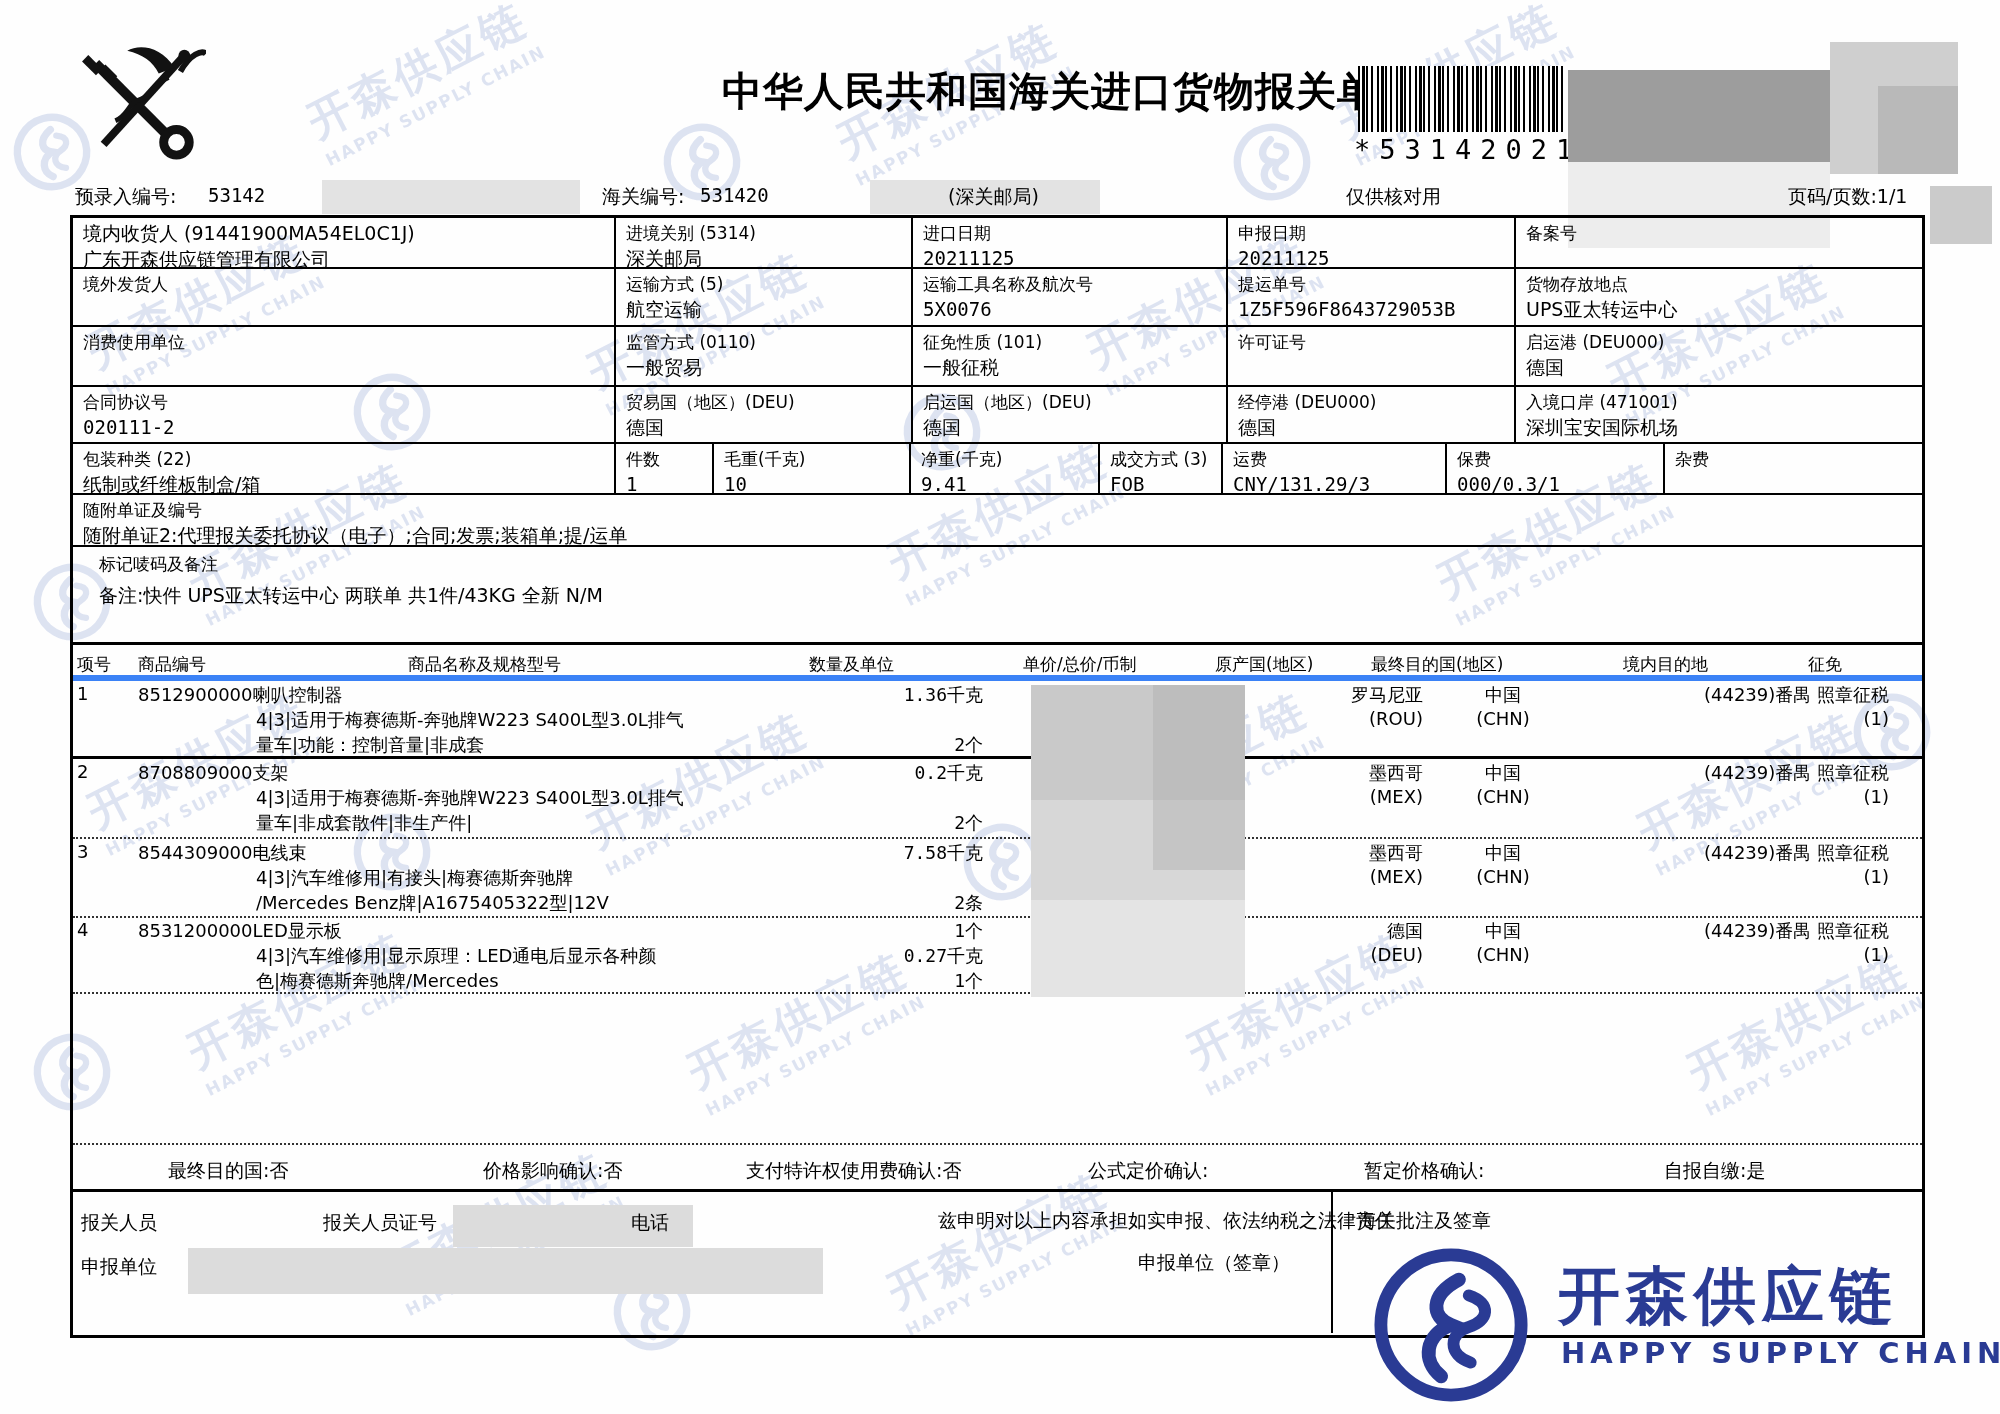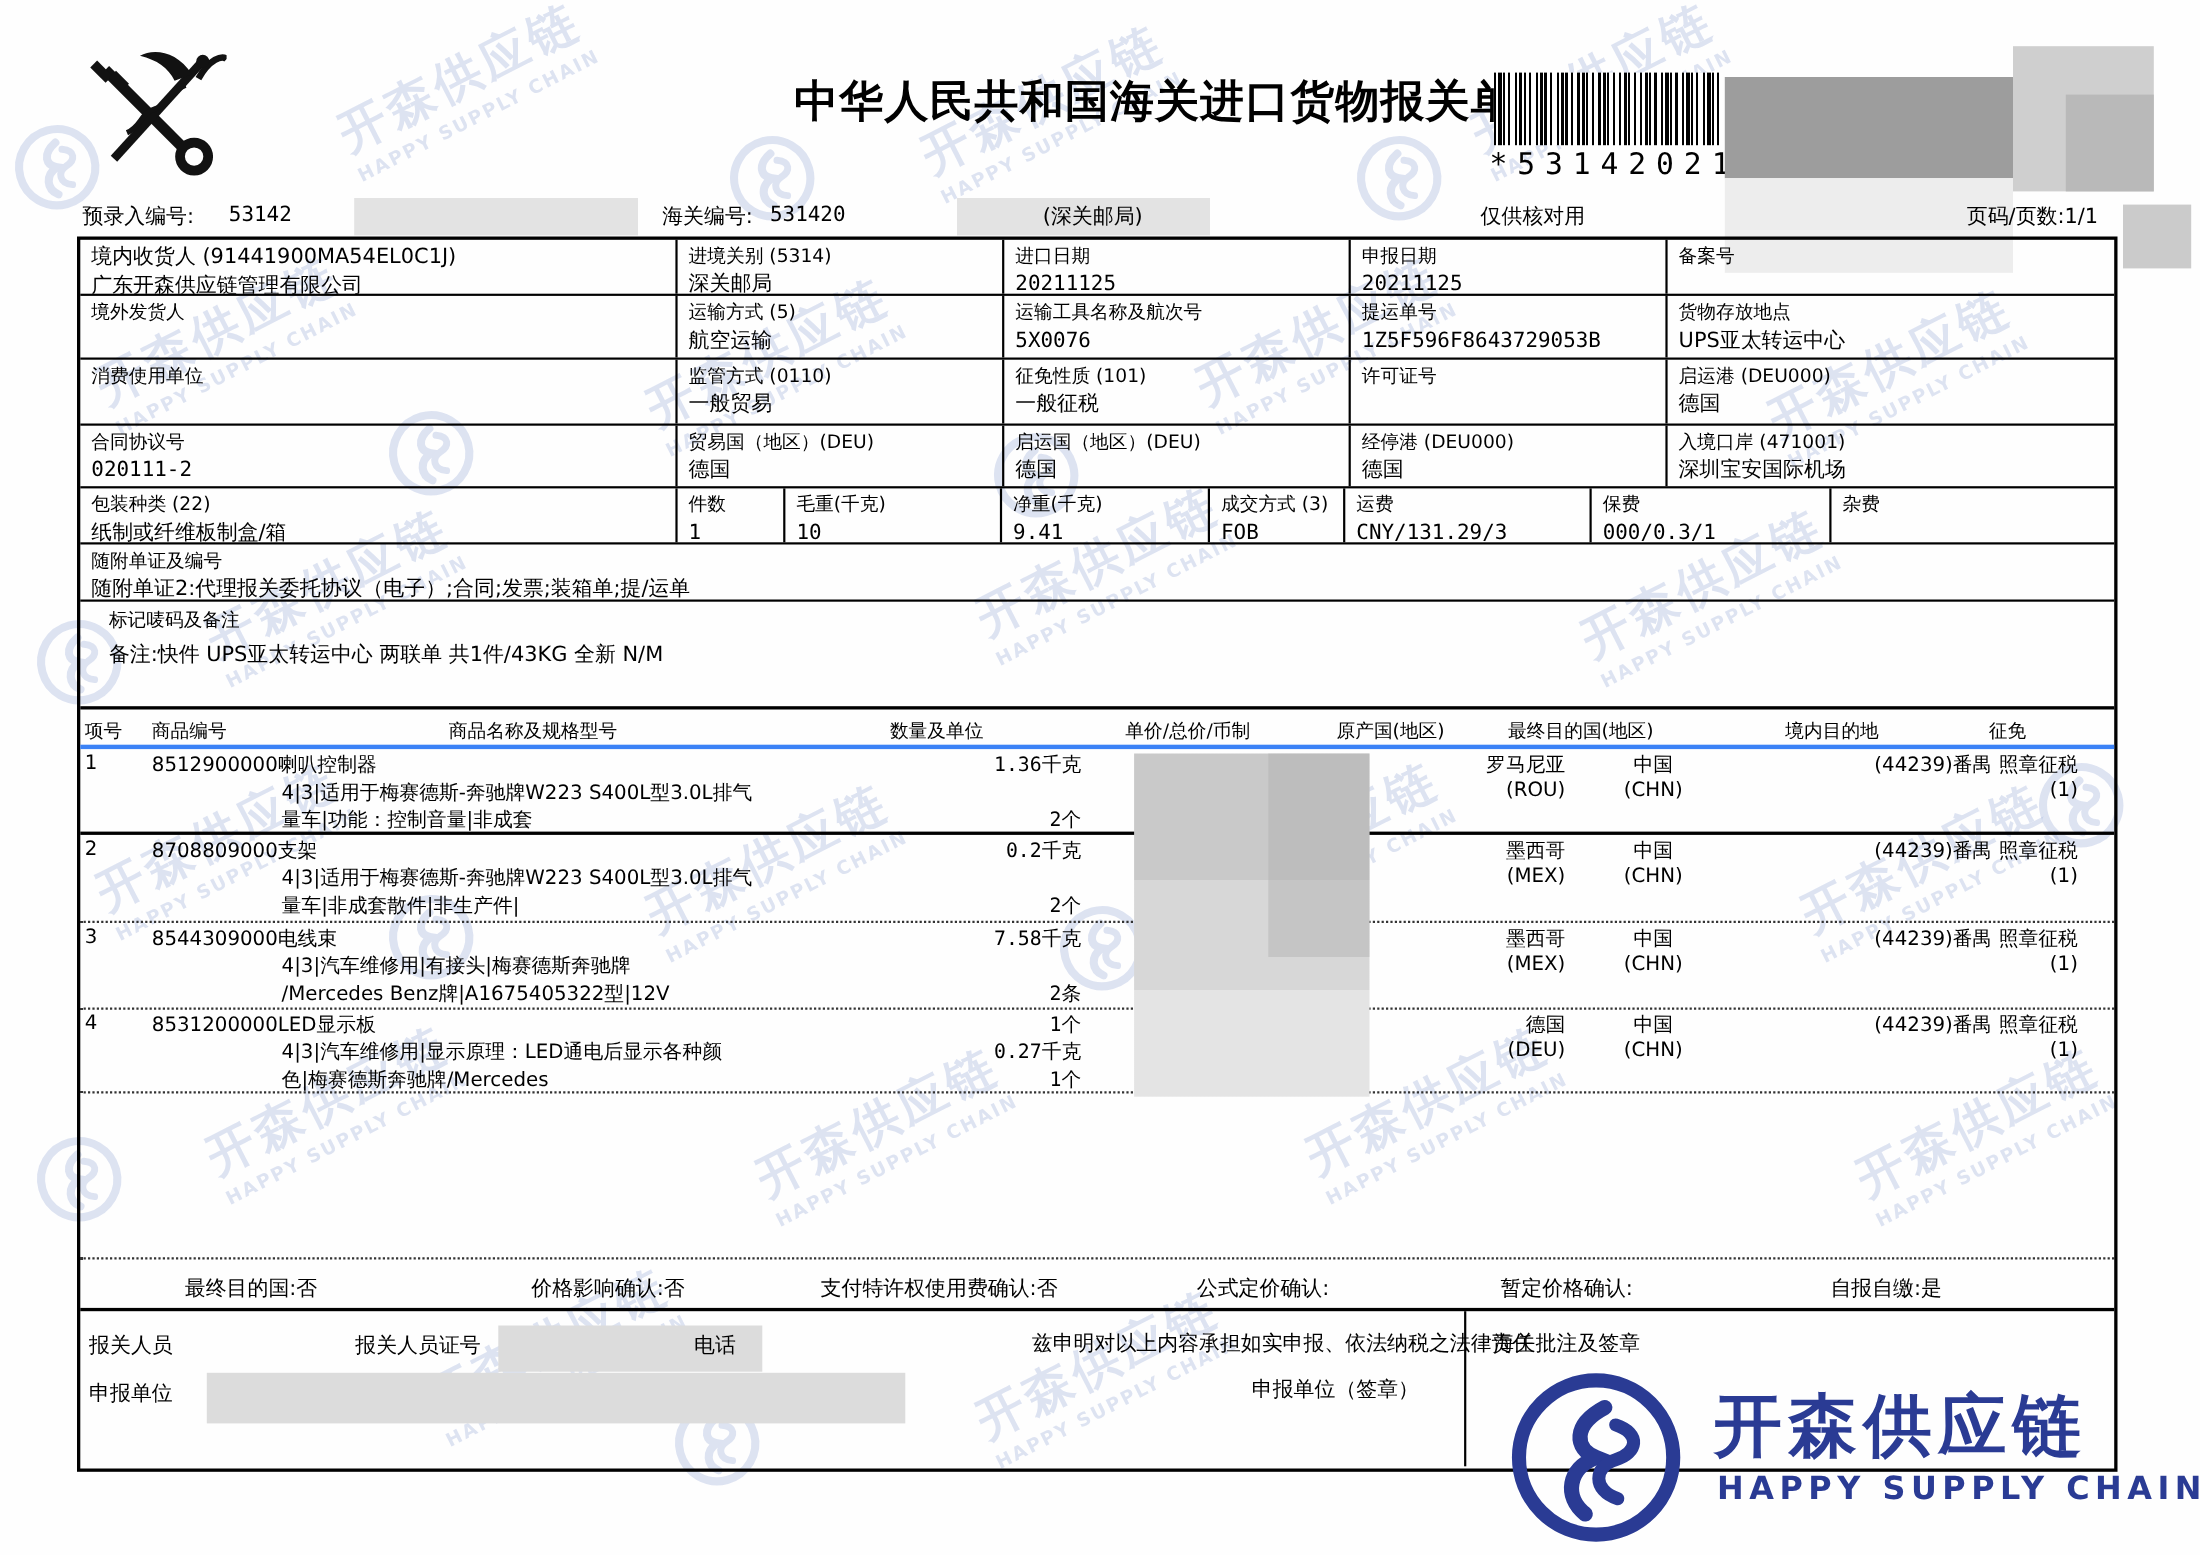--- a/index.html
+++ b/index.html
@@ -29,21 +29,21 @@
   .cell{border-right:2px solid #000;padding:3px 10px;overflow:hidden}
   .cell:last-child{border-right:0}
   .lbl{font-size:17px;line-height:1.45;white-space:nowrap}
   .val{font-size:19px;line-height:1.35;white-space:nowrap}
   .rA{height:51px}.rB{height:58px}.rC{height:60px}.rD{height:57px}.rE{height:51px}
   .rF{height:52px;border-bottom:2px solid #000;padding:3px 10px}
   .rG{height:98px;border-bottom:3px solid #000;padding:5px 26px}
   .rG .val{margin-top:6px}
   
   .items{height:498px;position:relative;font-size:18px}
-  .ihead{height:36px;border-bottom:4px solid #3b82f6;position:relative;font-size:17px}
+  .ihead{height:36px;border-bottom:6px solid #3b82f6;position:relative;font-size:17px}
   .ihead span{position:absolute;top:8px;white-space:nowrap}
   .item{position:relative}
   .ln{position:relative;height:25px}
   .ln span{white-space:nowrap}
   .ino{position:absolute;left:4px}
   .inm{position:absolute;left:65px}
   .idc{position:absolute;left:183px}
   .iq{position:absolute;left:660px;width:250px;text-align:right}
   .ior{position:absolute;left:1180px;width:170px;text-align:right}
   .ids{position:absolute;left:1350px;width:160px;text-align:center}

